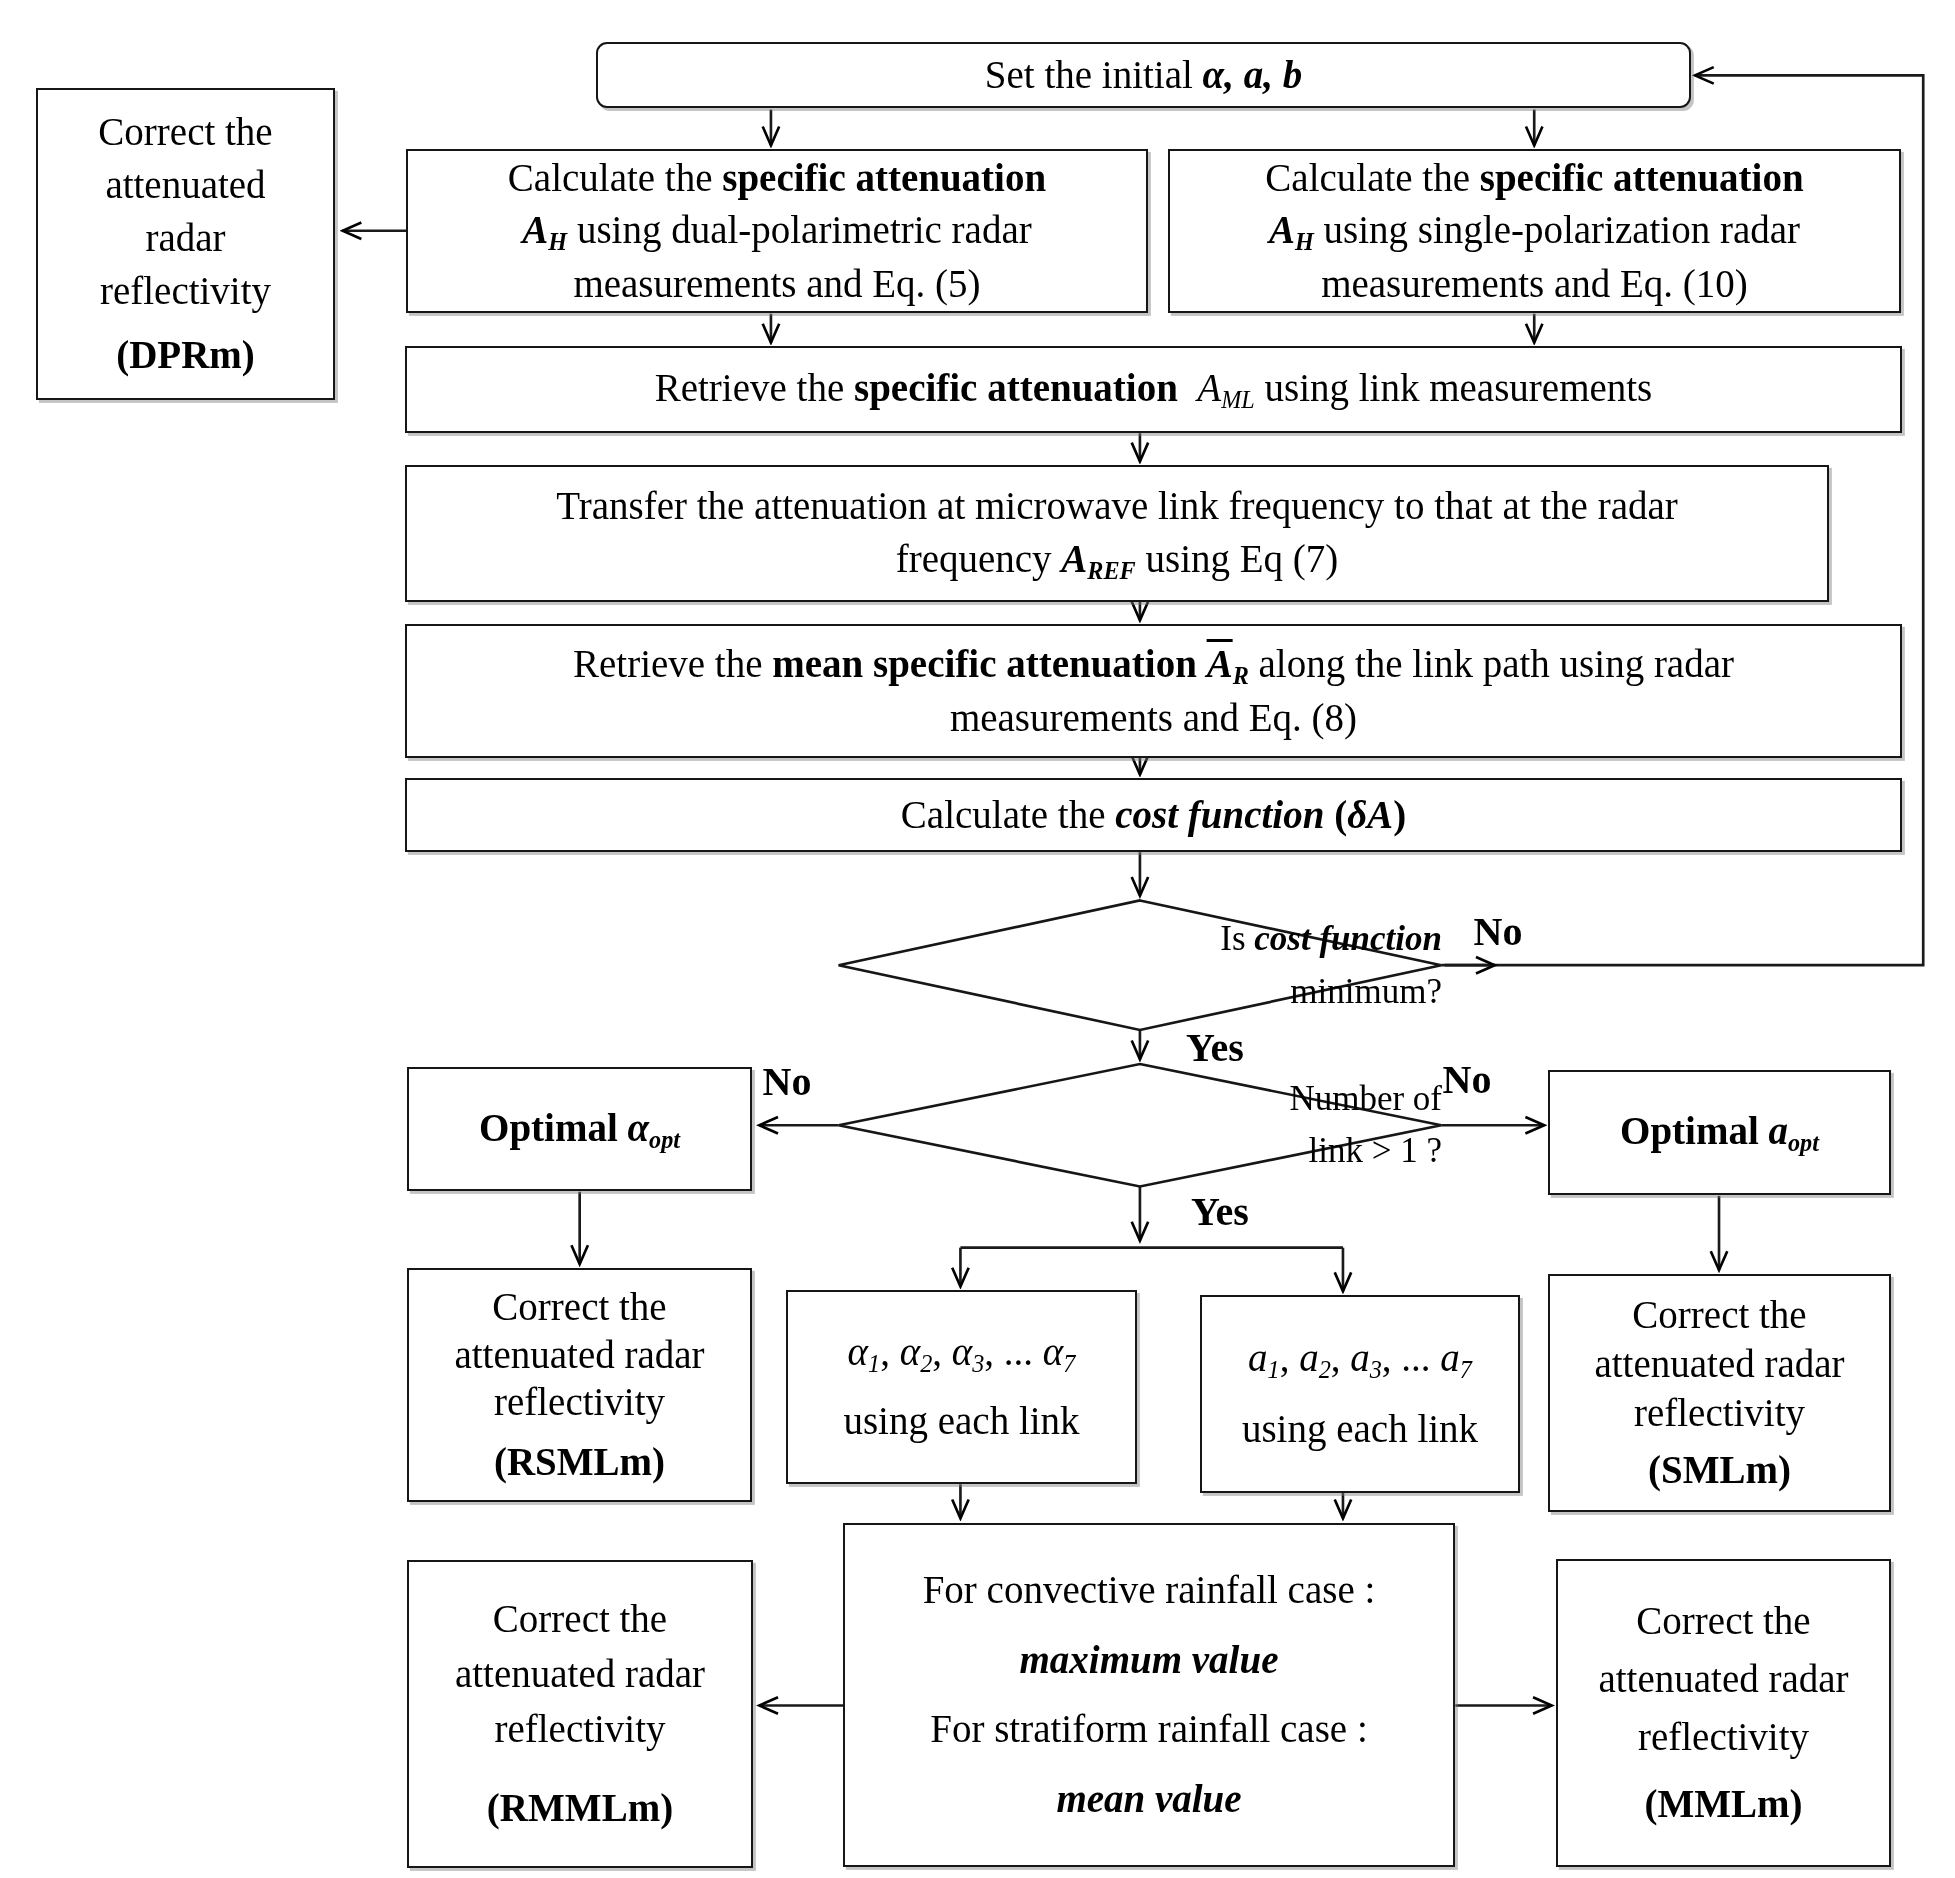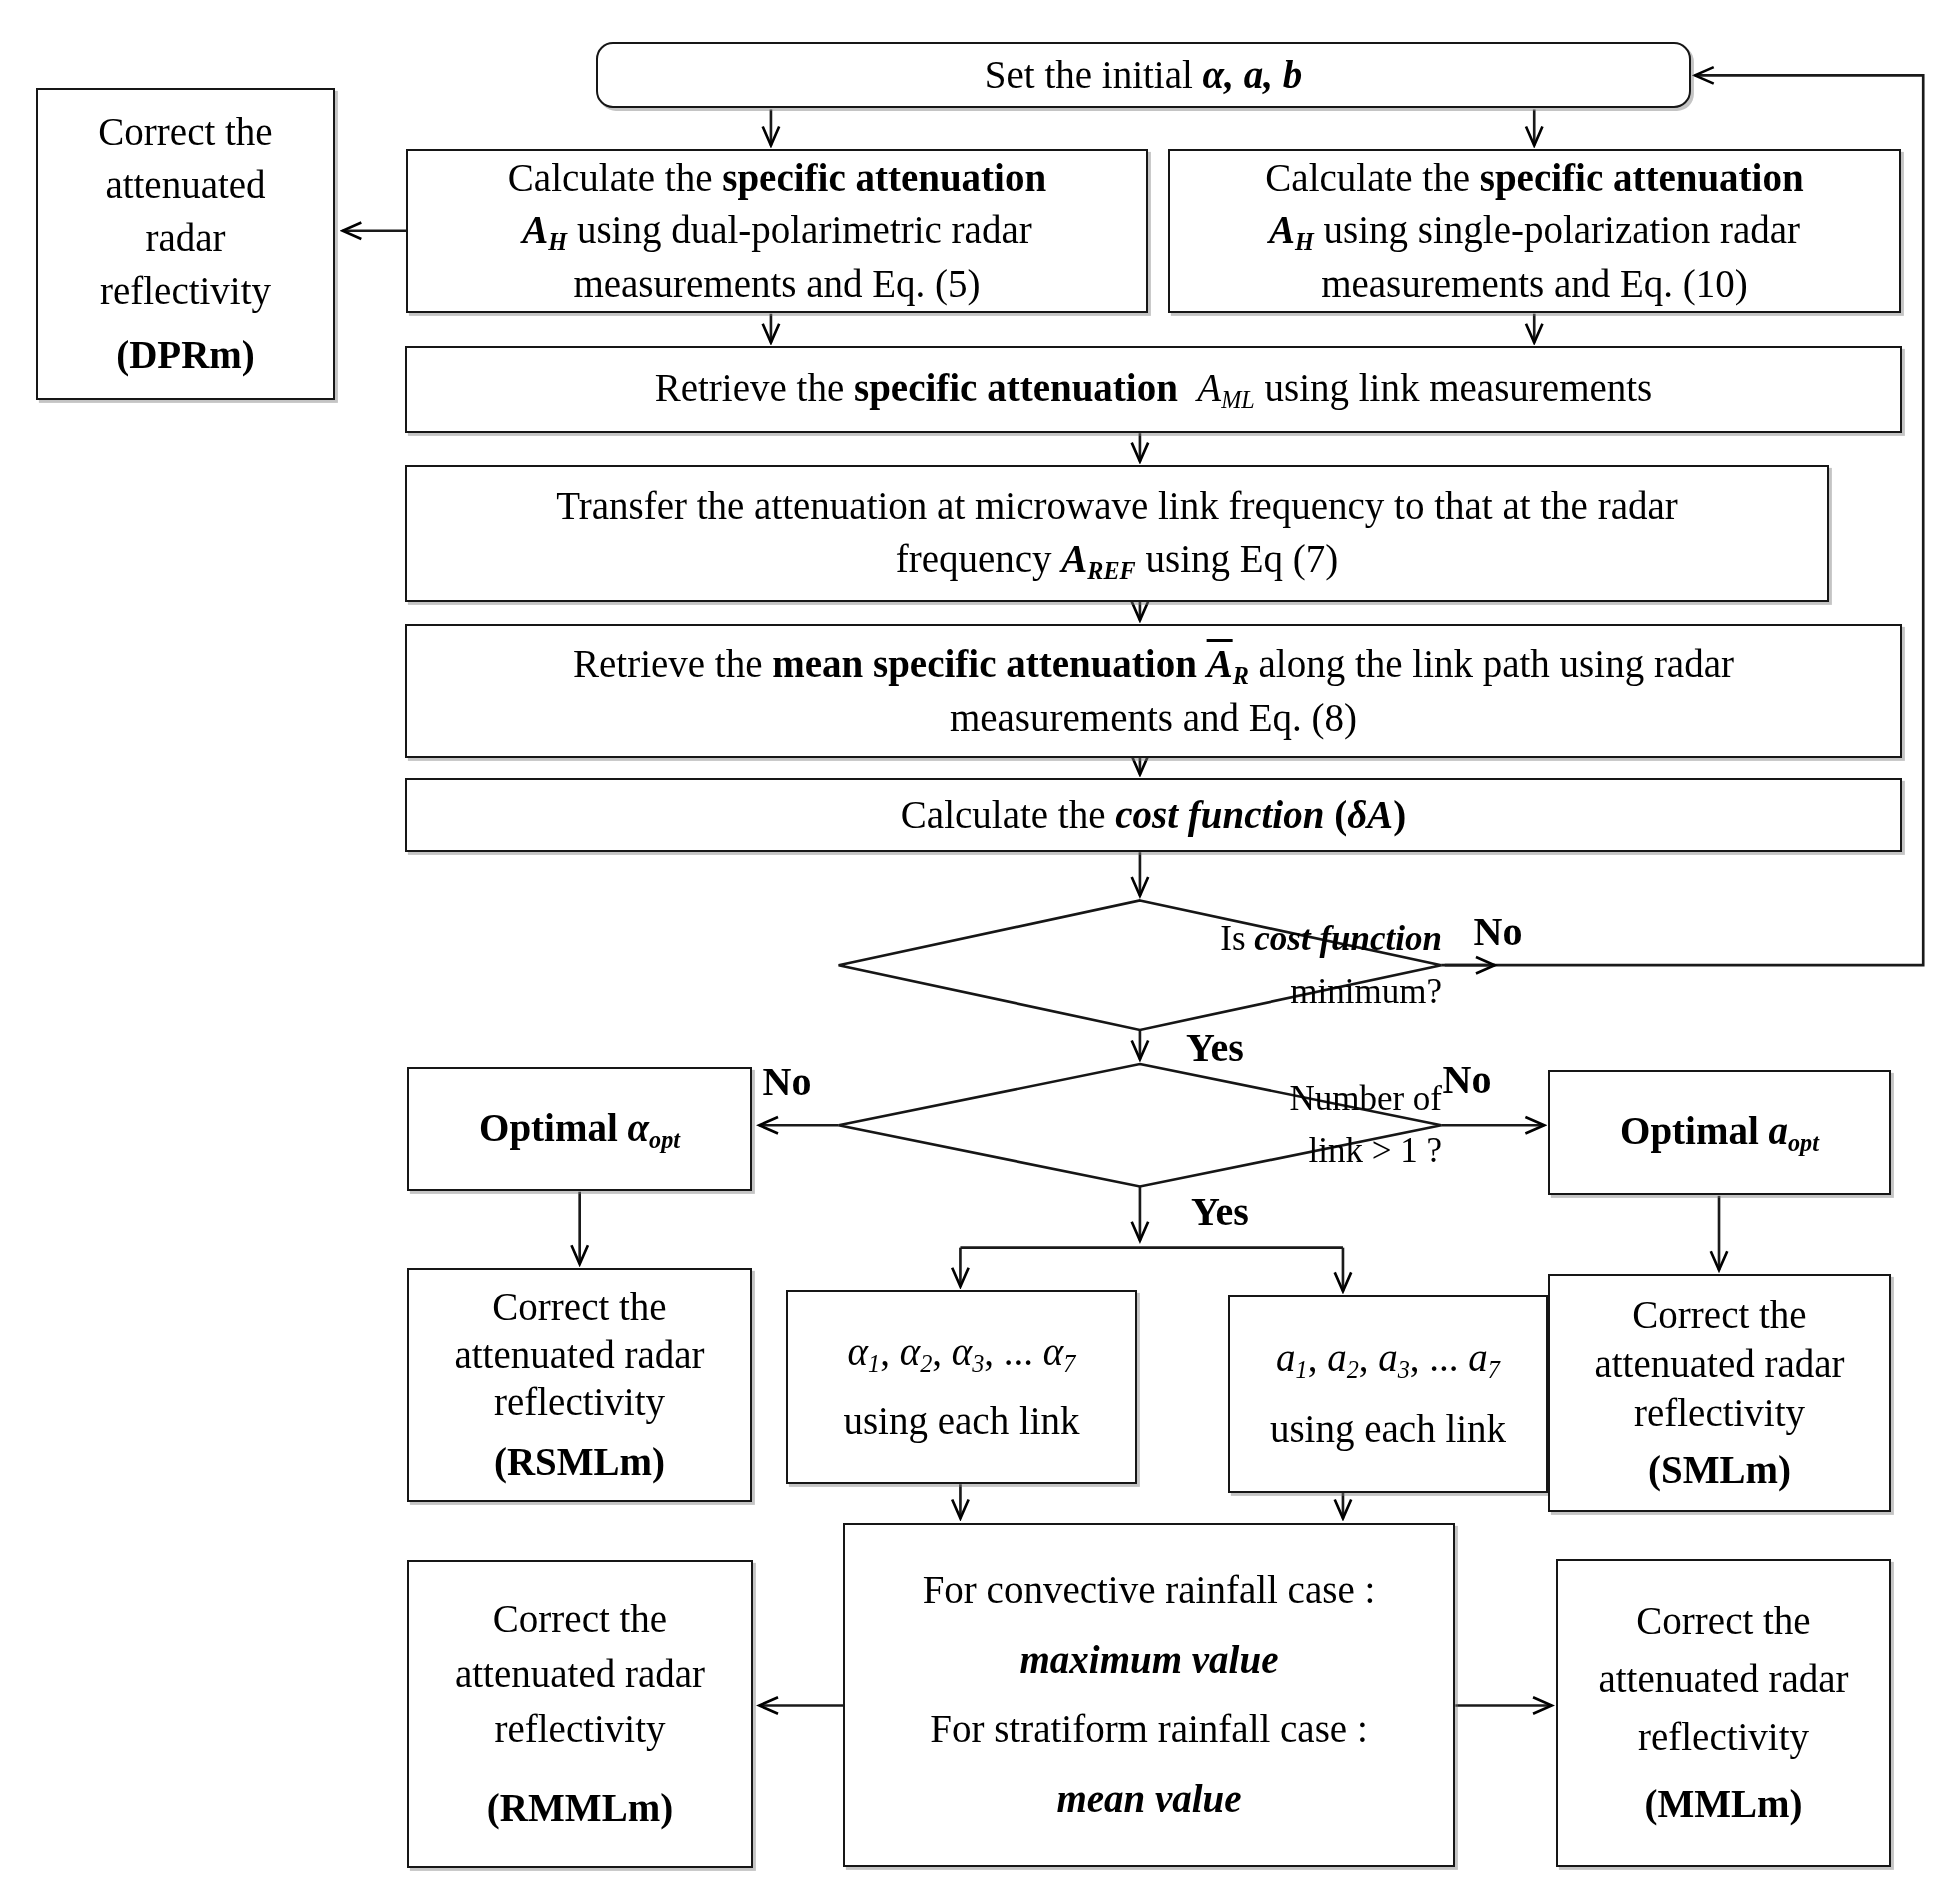--- a/index.html
+++ b/index.html
@@ -3,21 +3,21 @@
 <meta charset="utf-8">
 <style>
   html,body{margin:0;padding:0;background:#ffffff;}
   #canvas{position:relative;width:1955px;height:1878px;background:#ffffff;
           font-family:"Liberation Serif",serif;color:#000;overflow:hidden;}
   #wires{position:absolute;left:0;top:0;width:1955px;height:1878px;}
   .node{position:absolute;display:flex;flex-direction:column;align-items:center;
         justify-content:center;text-align:center;font-size:39px;line-height:1.34;
         box-sizing:border-box;}
   .rect{border:2.9px solid #161616;background:#fff;box-shadow:2.9px 2.9px 0 rgba(124,124,124,.45);}
-  .round{border-radius:17px;}
+  .round{border-radius:11px;}
   .spread{justify-content:space-evenly;line-height:1.1;}
   .dtext{position:absolute;display:flex;flex-direction:column;align-items:flex-end;
          justify-content:center;text-align:center;font-size:35px;line-height:1.5;}
   .ln{white-space:pre;}
   .b{font-weight:bold;}
   .i{font-style:italic;}
   .bi{font-weight:bold;font-style:italic;}
   .sb{font-size:.62em;vertical-align:-.28em;}
   .ovl{text-decoration:overline;text-decoration-thickness:2.9px;}
   .lbl{position:absolute;transform:translate(-50%,-50%);font-weight:bold;
@@ -128,21 +128,21 @@
 
   <div class="node rect" style="left:1548px;top:1070px;width:343px;height:125px;">
     <div class="ln b"><span>Optimal </span><span class="bi">a</span><span class="bi sb">opt</span></div>
   </div>
 
   <div class="node rect spread" style="left:786px;top:1290px;width:351px;height:194px;padding:16.5px 0;">
     <div class="ln"><span class="i">α</span><span class="i sb">1</span><span>, </span><span class="i">α</span><span class="i sb">2</span><span>, </span><span class="i">α</span><span class="i sb">3</span><span>, ... </span><span class="i">α</span><span class="i sb">7</span></div>
     <div class="ln"><span>using each link</span></div>
   </div>
 
-  <div class="node rect spread" style="left:1228px;top:1295px;width:320px;height:198px;padding:16.5px 0;">
+  <div class="node rect spread" style="left:1200px;top:1295px;width:320px;height:198px;padding:16.5px 0;">
     <div class="ln"><span class="i">a</span><span class="i sb">1</span><span>, </span><span class="i">a</span><span class="i sb">2</span><span>, </span><span class="i">a</span><span class="i sb">3</span><span>, ... </span><span class="i">a</span><span class="i sb">7</span></div>
     <div class="ln"><span>using each link</span></div>
   </div>
 
   <div class="node rect spread" style="left:407px;top:1268px;width:345px;height:234px;padding:11.8px 0;">
     <div class="ln"><span>Correct the</span></div>
     <div class="ln"><span>attenuated radar</span></div>
     <div class="ln"><span>reflectivity</span></div>
     <div class="ln b" style="margin-top:12px;"><span>(RSMLm)</span></div>
   </div>

